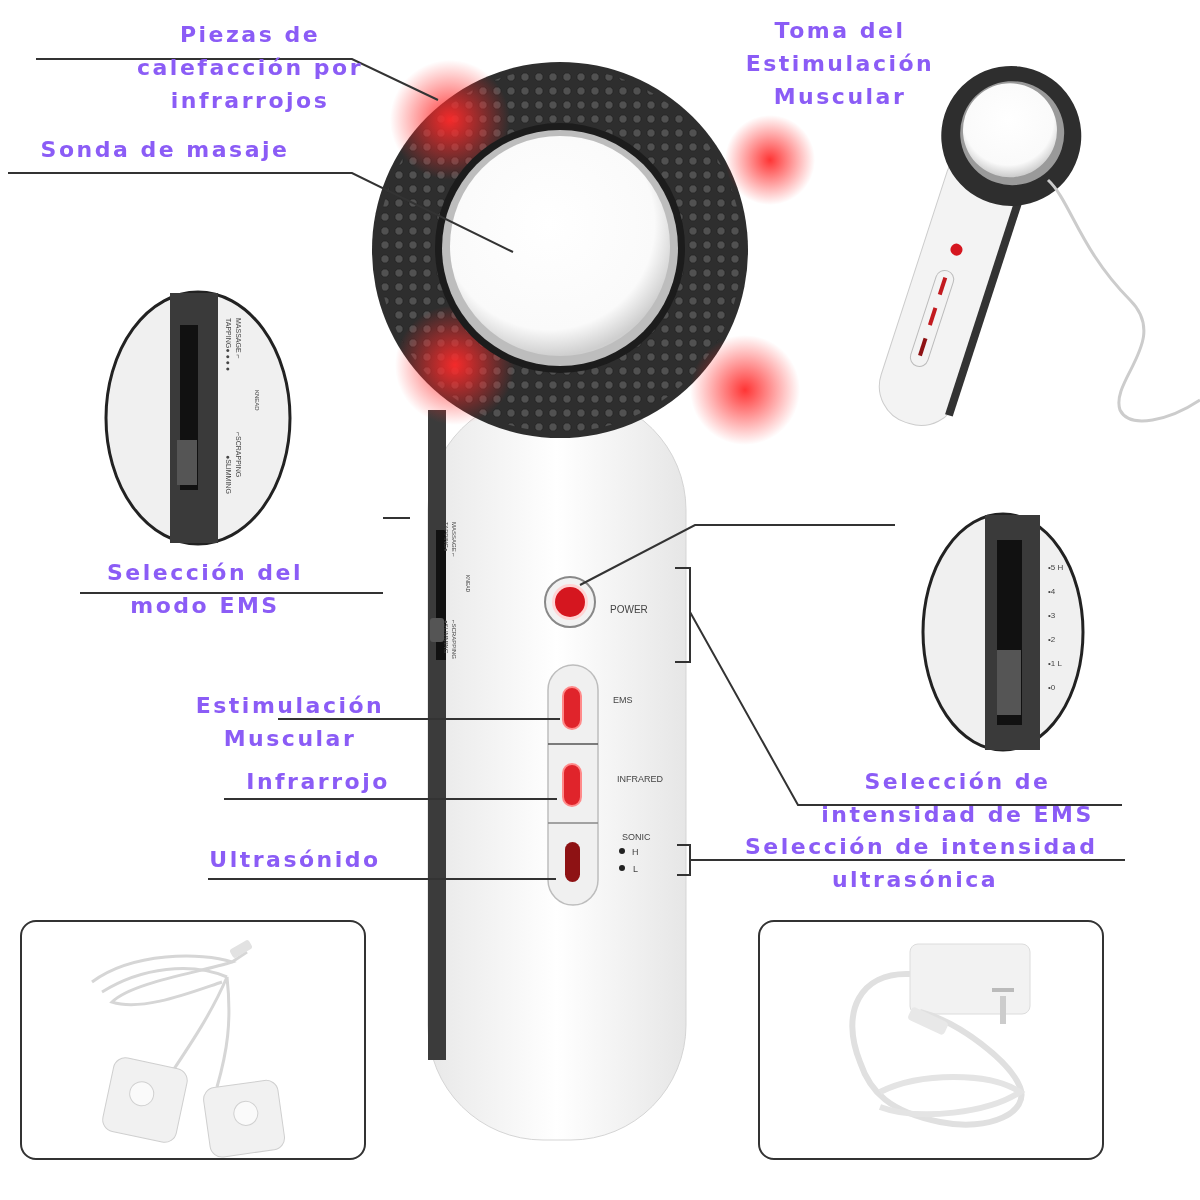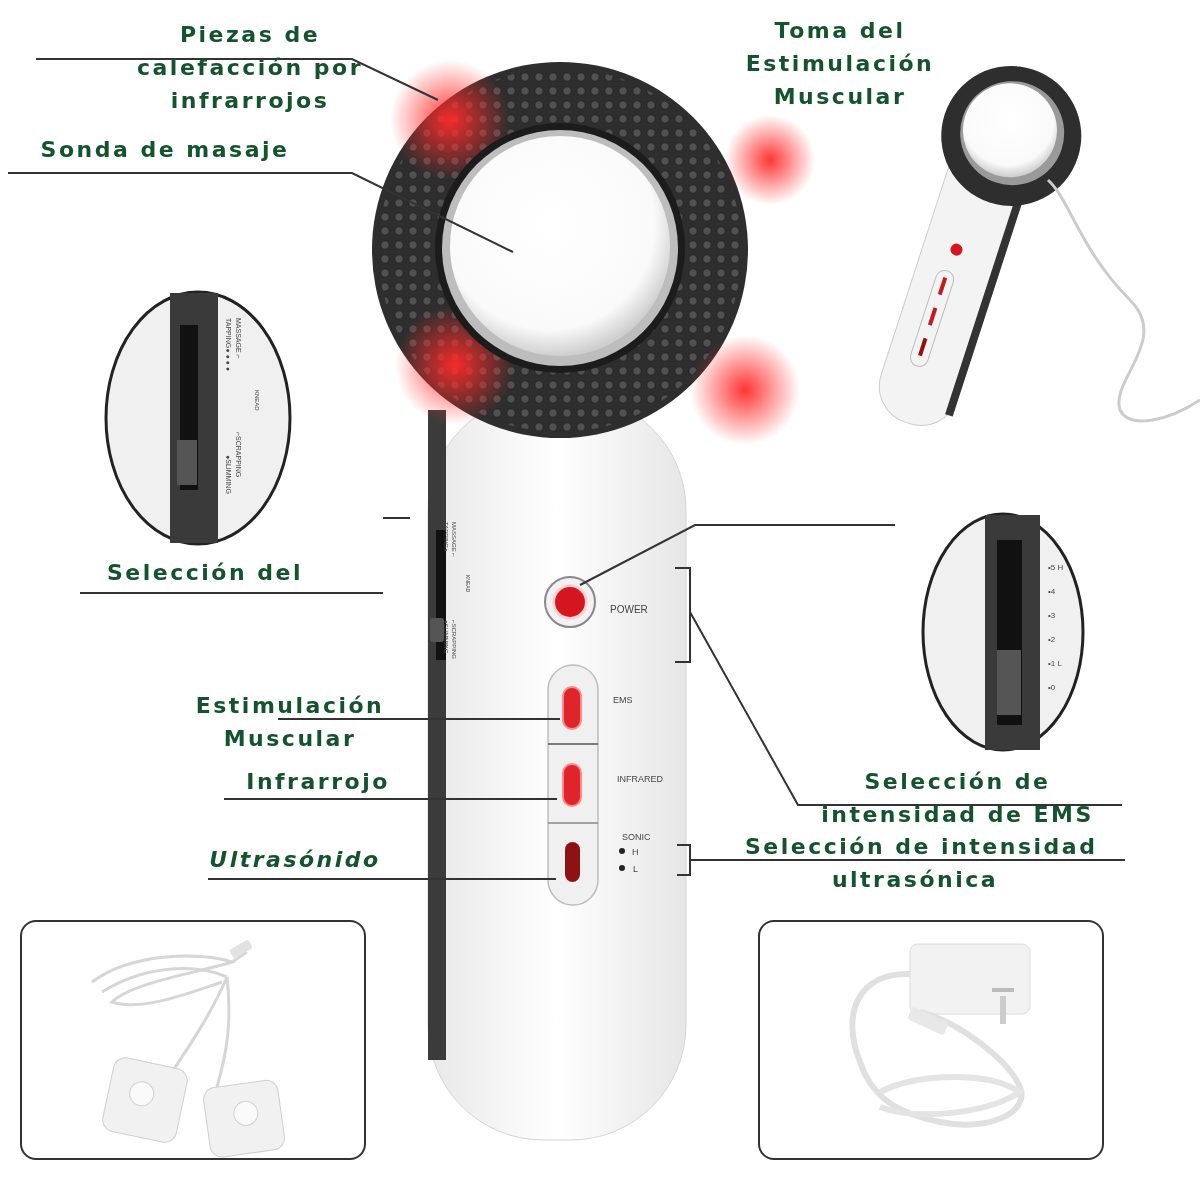--- a/index.html
+++ b/index.html
@@ -1,17 +1,17 @@
 <!DOCTYPE html>
 <html><head>
 <meta charset="utf-8">
 <style>
   html,body{margin:0;padding:0;background:#ffffff;}
   body{width:1200px;height:1200px;position:relative;overflow:hidden;font-family:"DejaVu Sans",sans-serif;color:#3a3a3a;}
-  .lbl{position:absolute;font-weight:bold;font-size:22px;letter-spacing:2.5px;text-align:center;line-height:33px;color:#14532d;white-space:nowrap;}
+  .lbl{position:absolute;font-weight:bold;font-size:22px;letter-spacing:2.5px;text-align:center;line-height:33px;color:#8b5cf6;white-space:nowrap;}
   .lbl span{display:block;}
   svg.overlay{position:absolute;left:0;top:0;}
   .panel{position:absolute;border:2px solid #333;border-radius:16px;background:#fff;}
   .tiny{font-family:"Liberation Sans",sans-serif;font-weight:normal;fill:#444;}
 </style>
 </head>
 <body>
 
 <svg class="overlay" width="1200" height="1200" viewBox="0 0 1200 1200">
   <defs>
@@ -153,31 +153,32 @@
 <div class="lbl" style="left:25px;top:133px;width:280px;">
   <span>Sonda de masaje</span>
 </div>
 <div class="lbl" style="left:735px;top:14px;width:210px;">
   <span>Toma del</span>
   <span>Estimulación</span>
   <span>Muscular</span>
 </div>
 <div class="lbl" style="left:95px;top:556px;width:220px;">
   <span>Selección del</span>
+  <span>modo EMS</span>
 </div>
 <div class="lbl" style="left:740px;top:479px;width:180px;">
 </div>
 <div class="lbl" style="left:170px;top:689px;width:240px;">
   <span>Estimulación</span>
   <span>Muscular</span>
 </div>
 <div class="lbl" style="left:228px;top:765px;width:180px;">
   <span>Infrarrojo</span>
 </div>
-<div class="lbl" style="left:195px;top:843px;width:200px;font-style:italic;">
+<div class="lbl" style="left:195px;top:843px;width:200px;">
   <span>Ultrasónido</span>
 </div>
 <div class="lbl" style="left:815px;top:765px;width:285px;">
   <span>Selección de</span>
   <span>intensidad de EMS</span>
 </div>
 <div class="lbl" style="left:745px;top:830px;width:340px;">
   <span>Selección de intensidad</span>
   <span>ultrasónica</span>
 </div>

